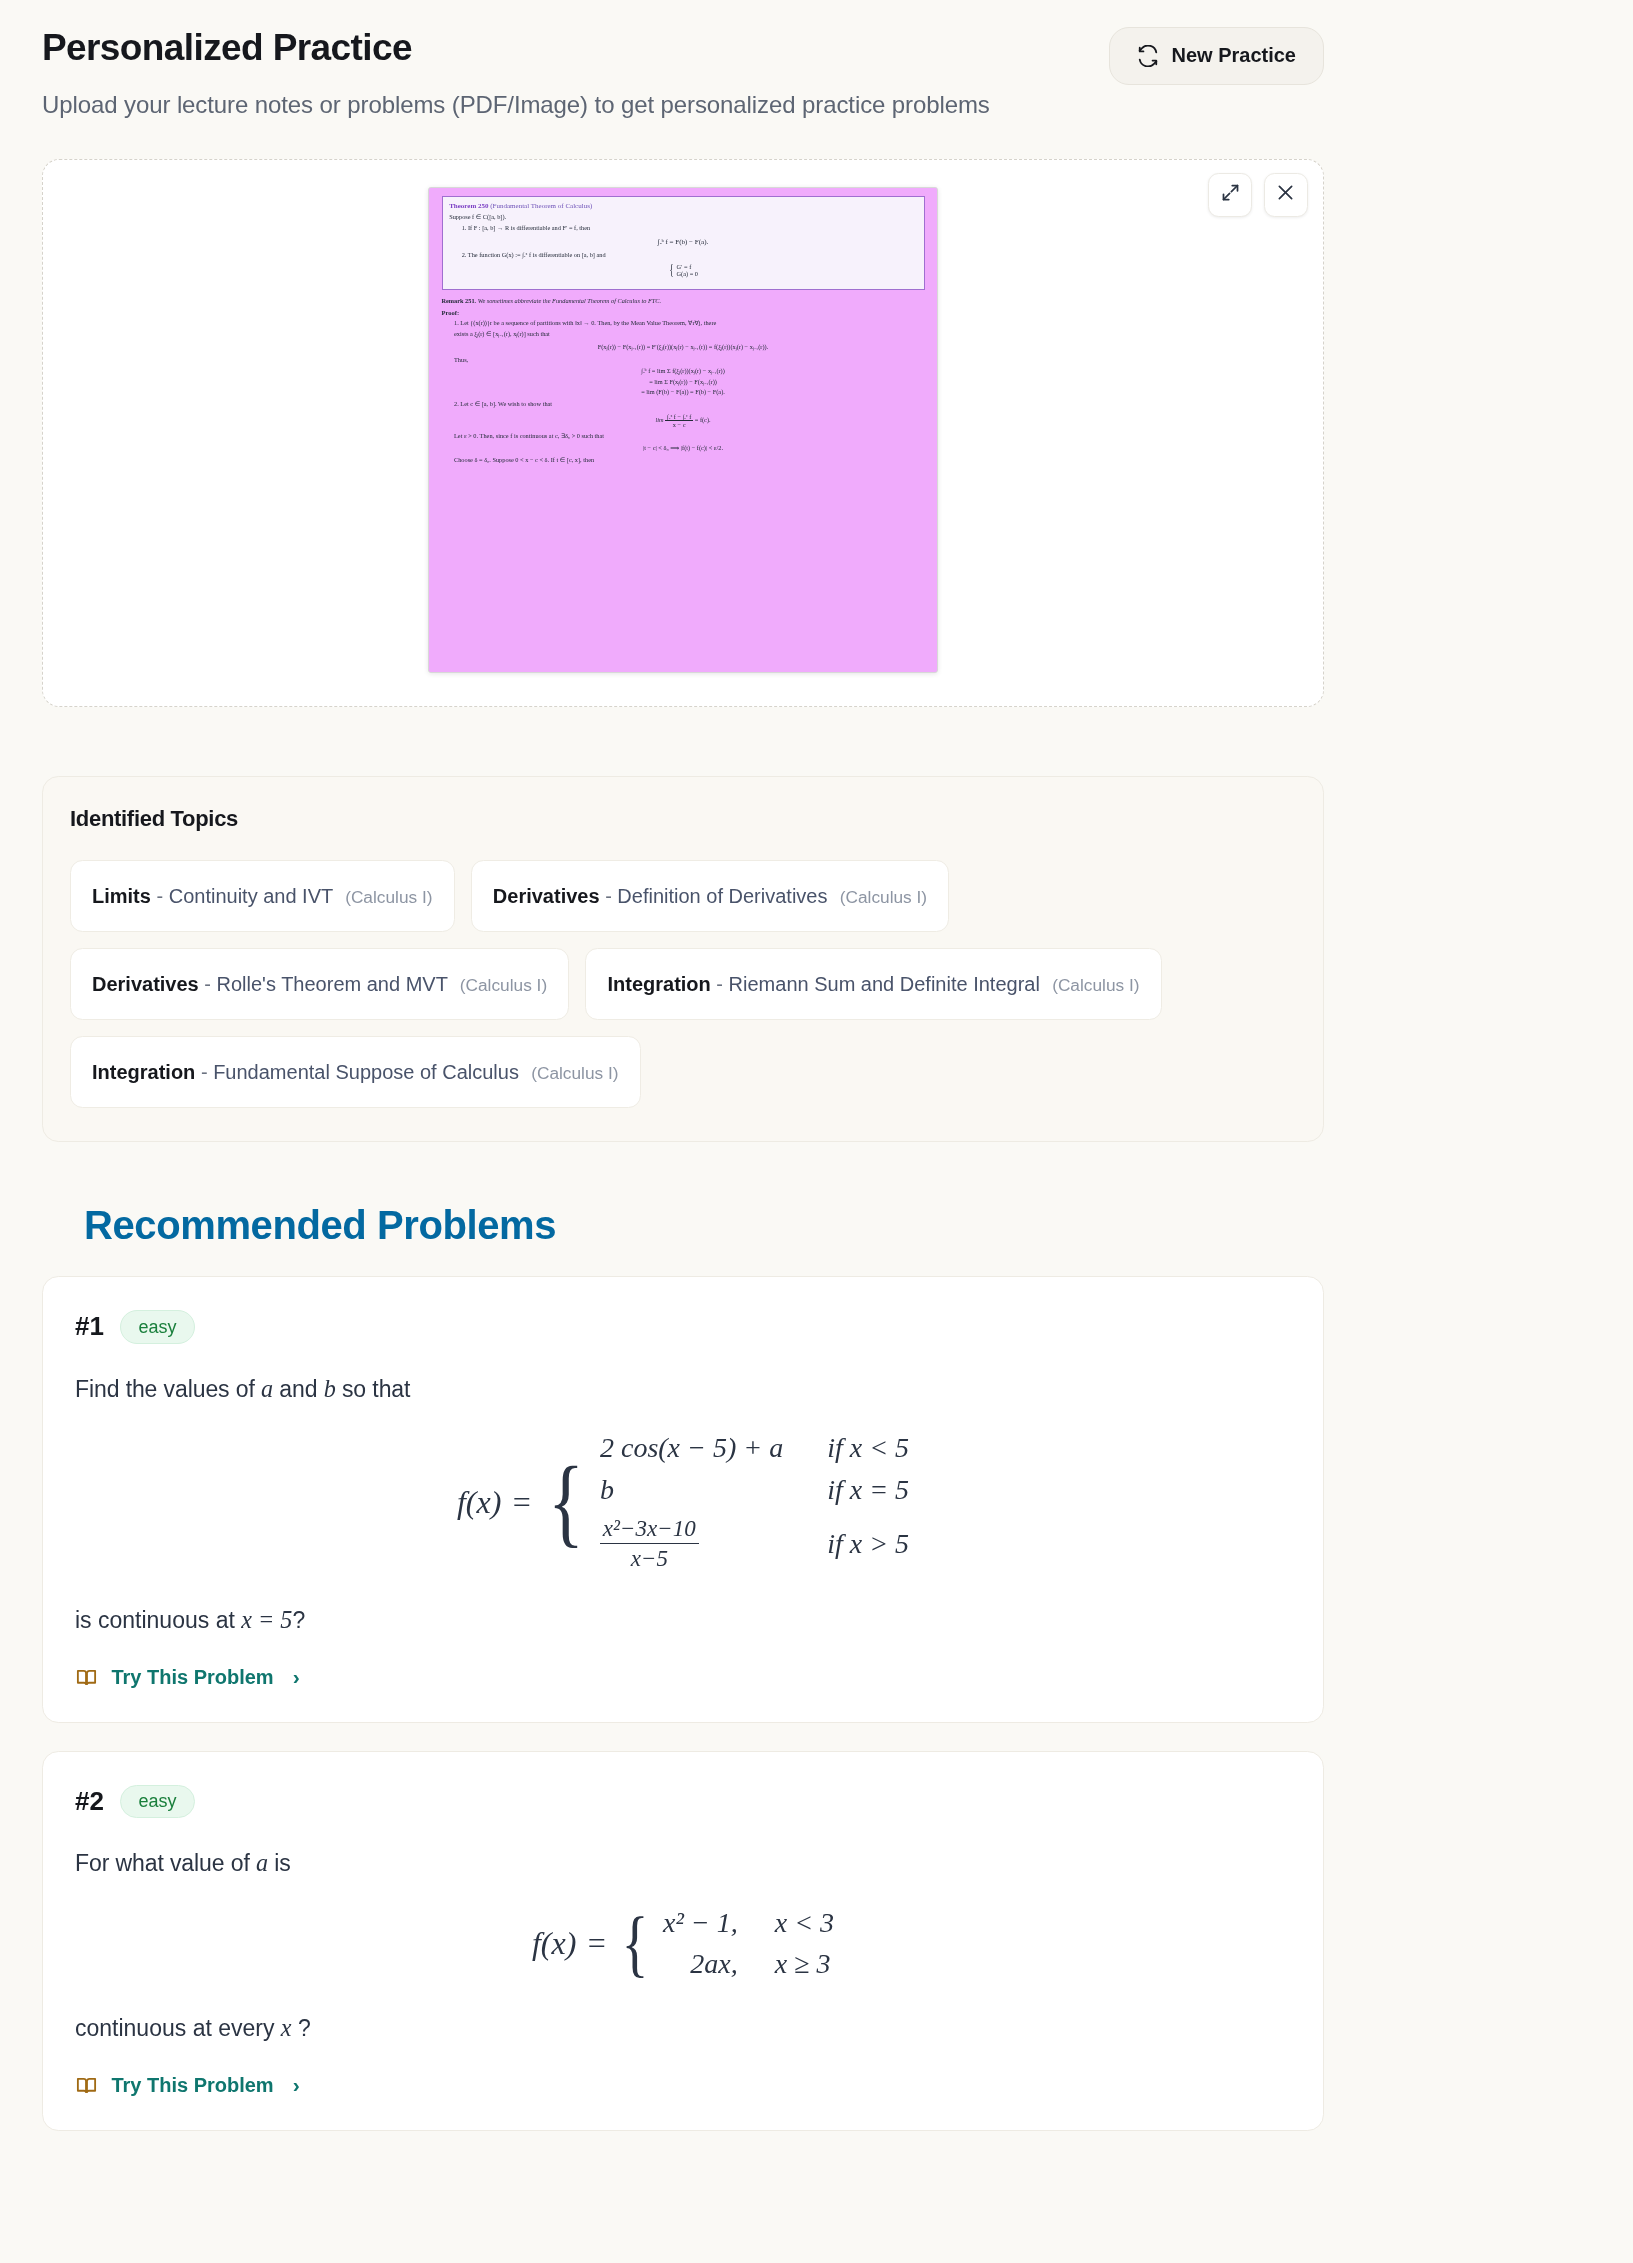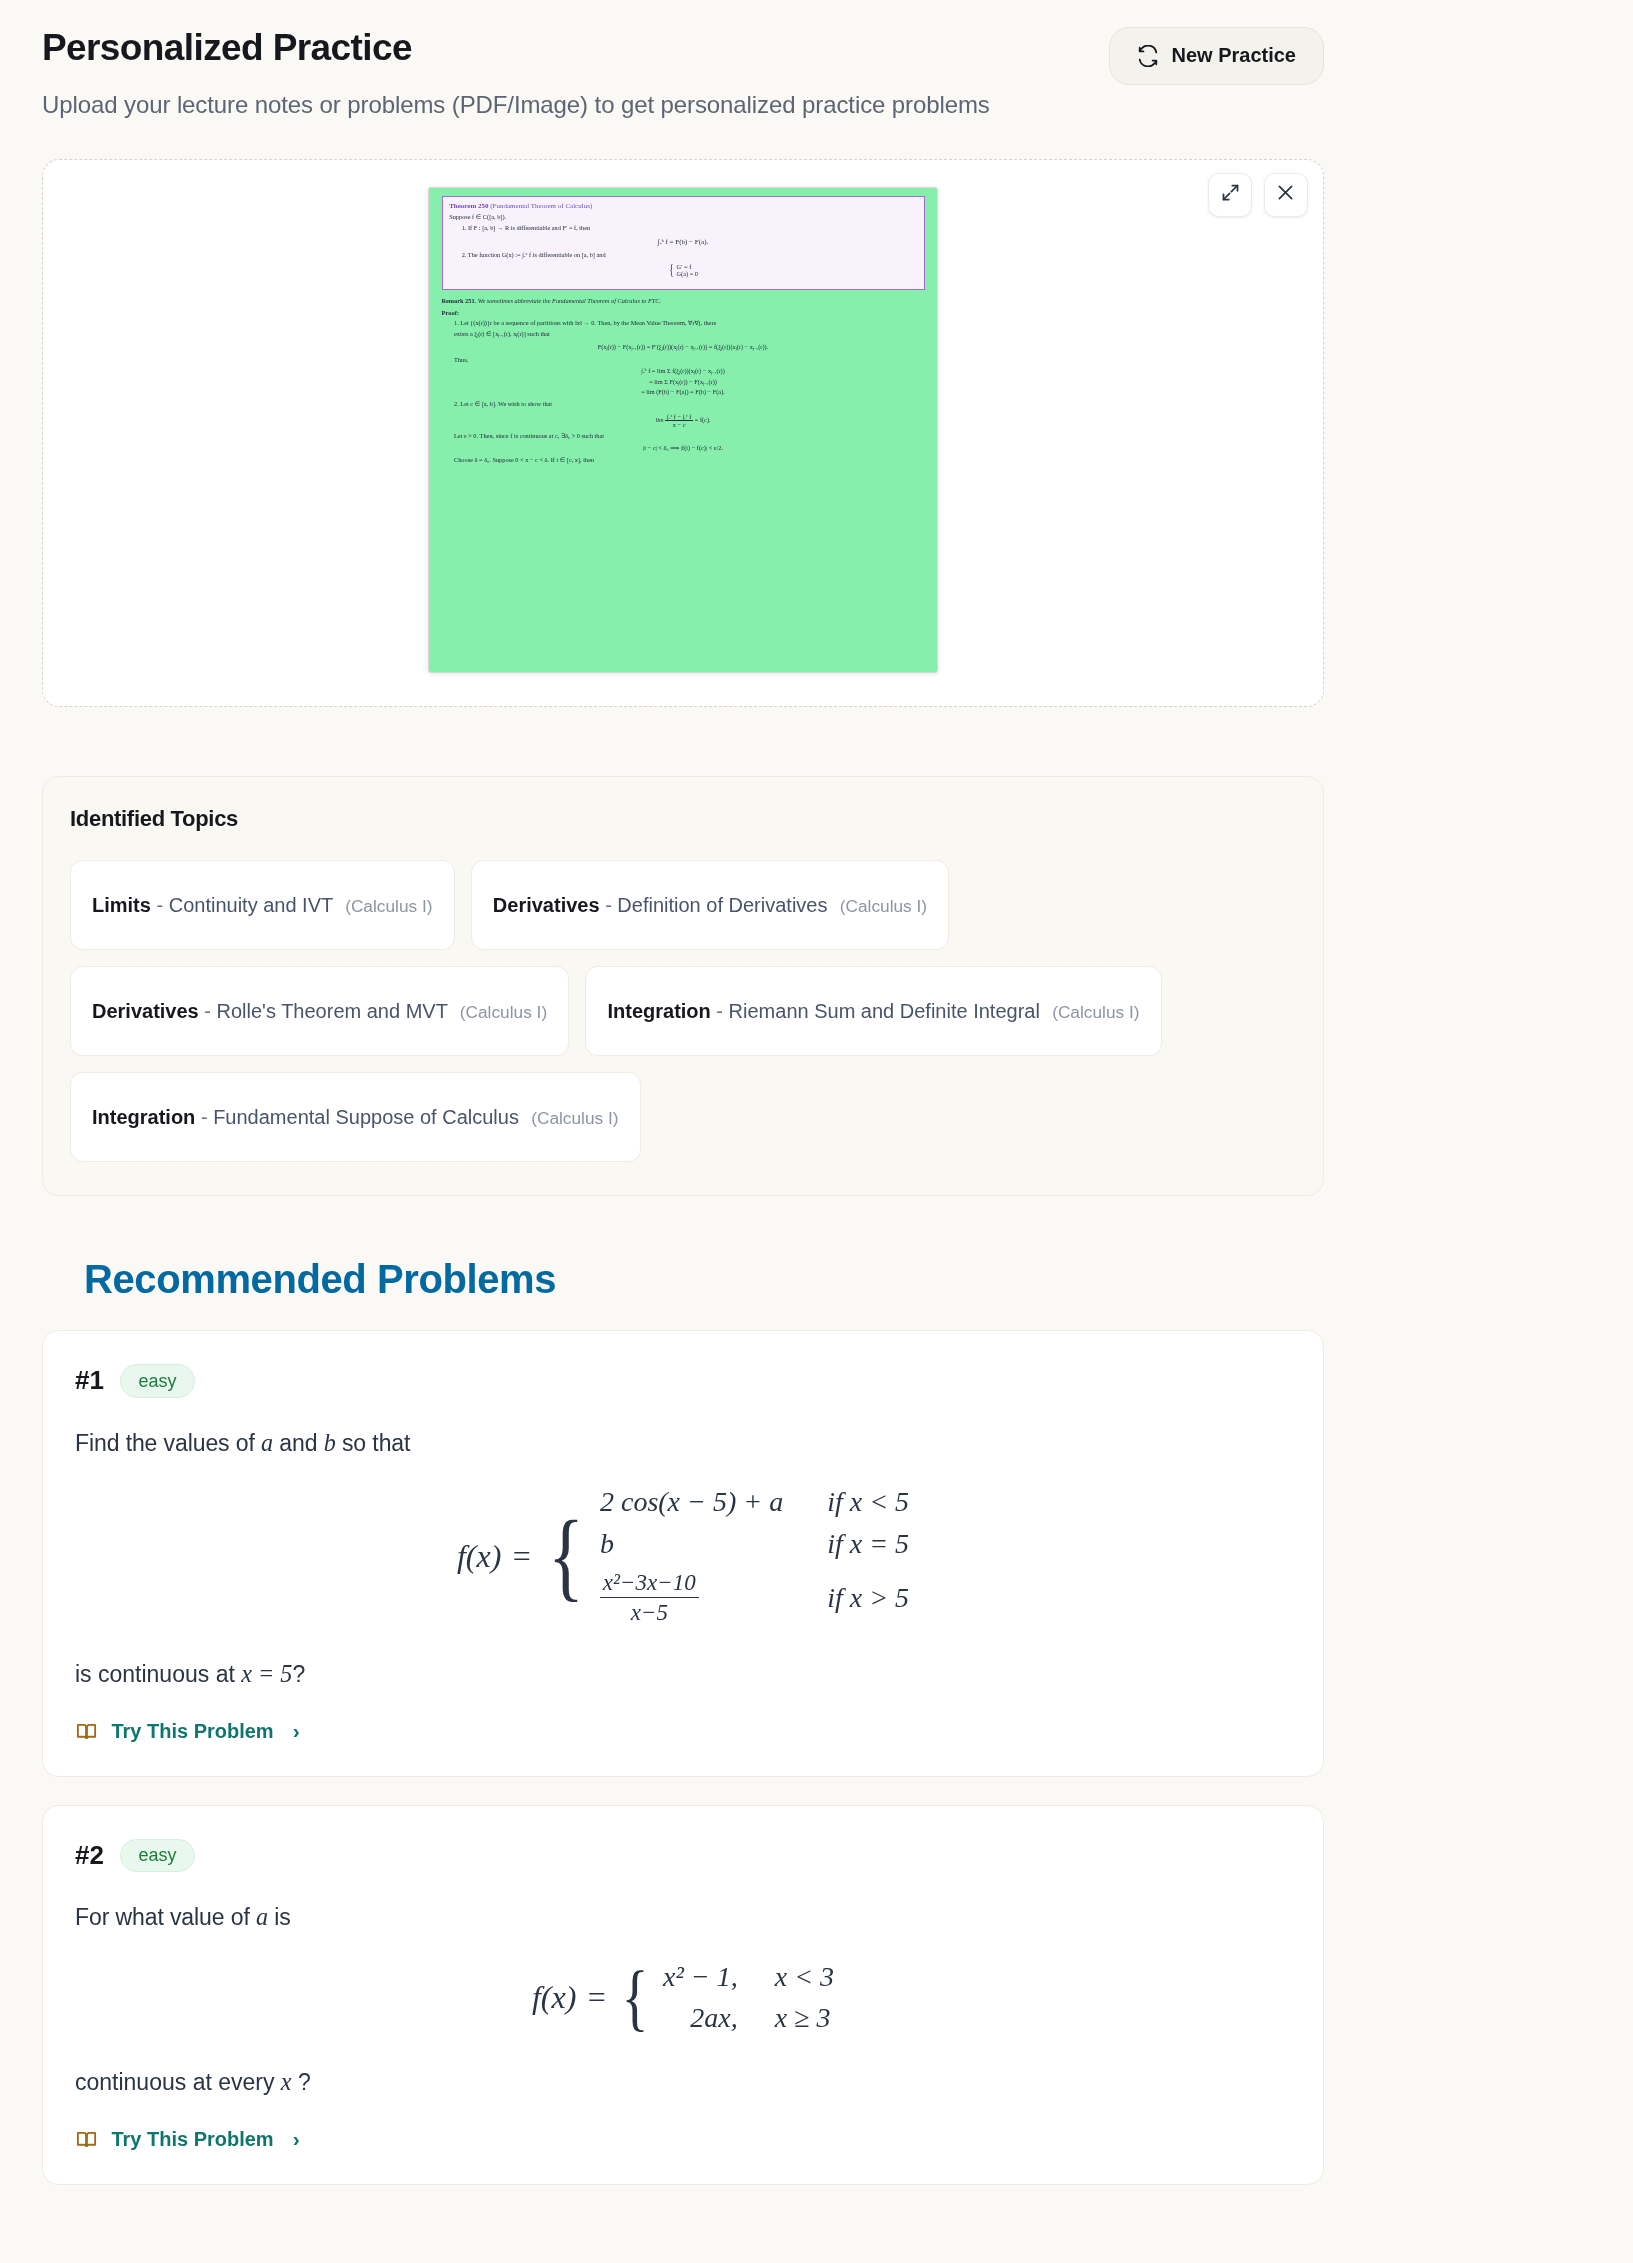--- a/index.html
+++ b/index.html
@@ -84,21 +84,21 @@
     justify-content: center;
     cursor: pointer;
     box-shadow: 0 1px 2.9px rgba(0,0,0,0.07);
   }
 
   
   .doc-page {
     margin-top: 27px;
     width: 510px;
     height: 486px;
-    background: #86efac;
+    background: #f0abfc;
     border: 1px solid #d8d8d8;
     border-radius: 2.9px;
     box-shadow: 0 1px 4.8px rgba(0,0,0,0.10);
     padding: 8.6px 12.5px;
     overflow: hidden;
     font-family: "Liberation Serif", serif;
     color: #232a38;
   }
   .thm-box {
     border: 1px solid #a06fd0;
@@ -139,21 +139,21 @@
   .topics-wrap {
     display: flex;
     flex-wrap: wrap;
     gap: 16.3px;
     margin-top: 28px;
   }
   .topic-chip {
     background: #ffffff;
     border: 1px solid #efece4;
     border-radius: 12.5px;
-    padding: 32px 21px;
+    padding: 23px 21px;
     font-size: 20px;
     white-space: nowrap;
     cursor: pointer;
     line-height: 1.2;
   }
   .topic-chip .t-main { font-weight: bold; color: #16181d; }
   .topic-chip .t-dash { color: #6b7280; }
   .topic-chip .t-sub  { color: #49536a; }
   .topic-chip .t-course { color: #8d95a3; font-size: 17.3px; margin-left: 6.7px; }
 

